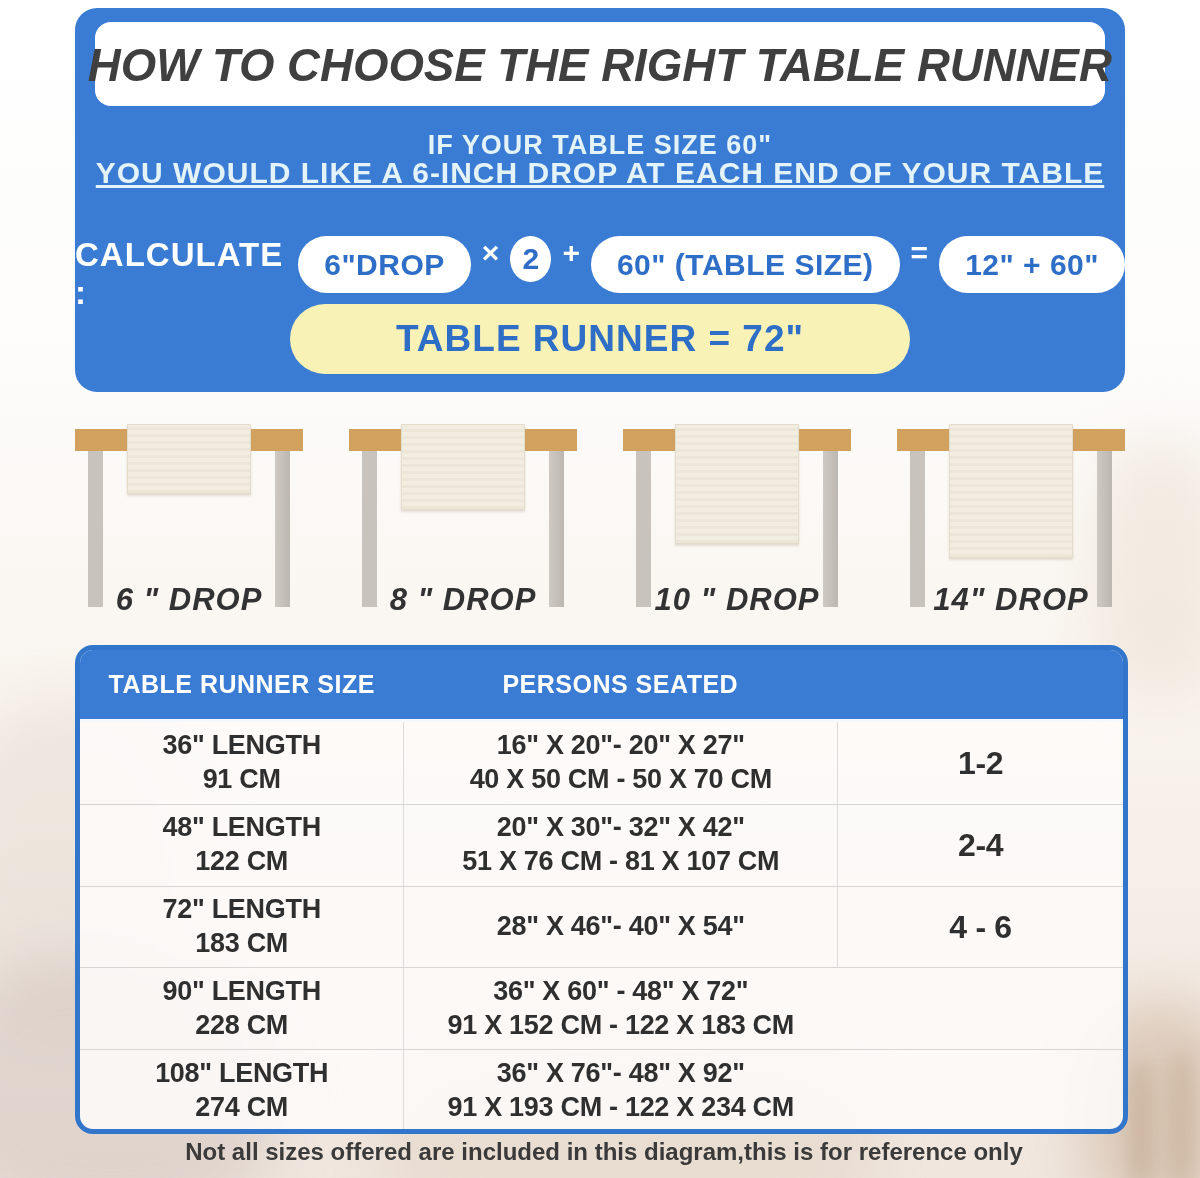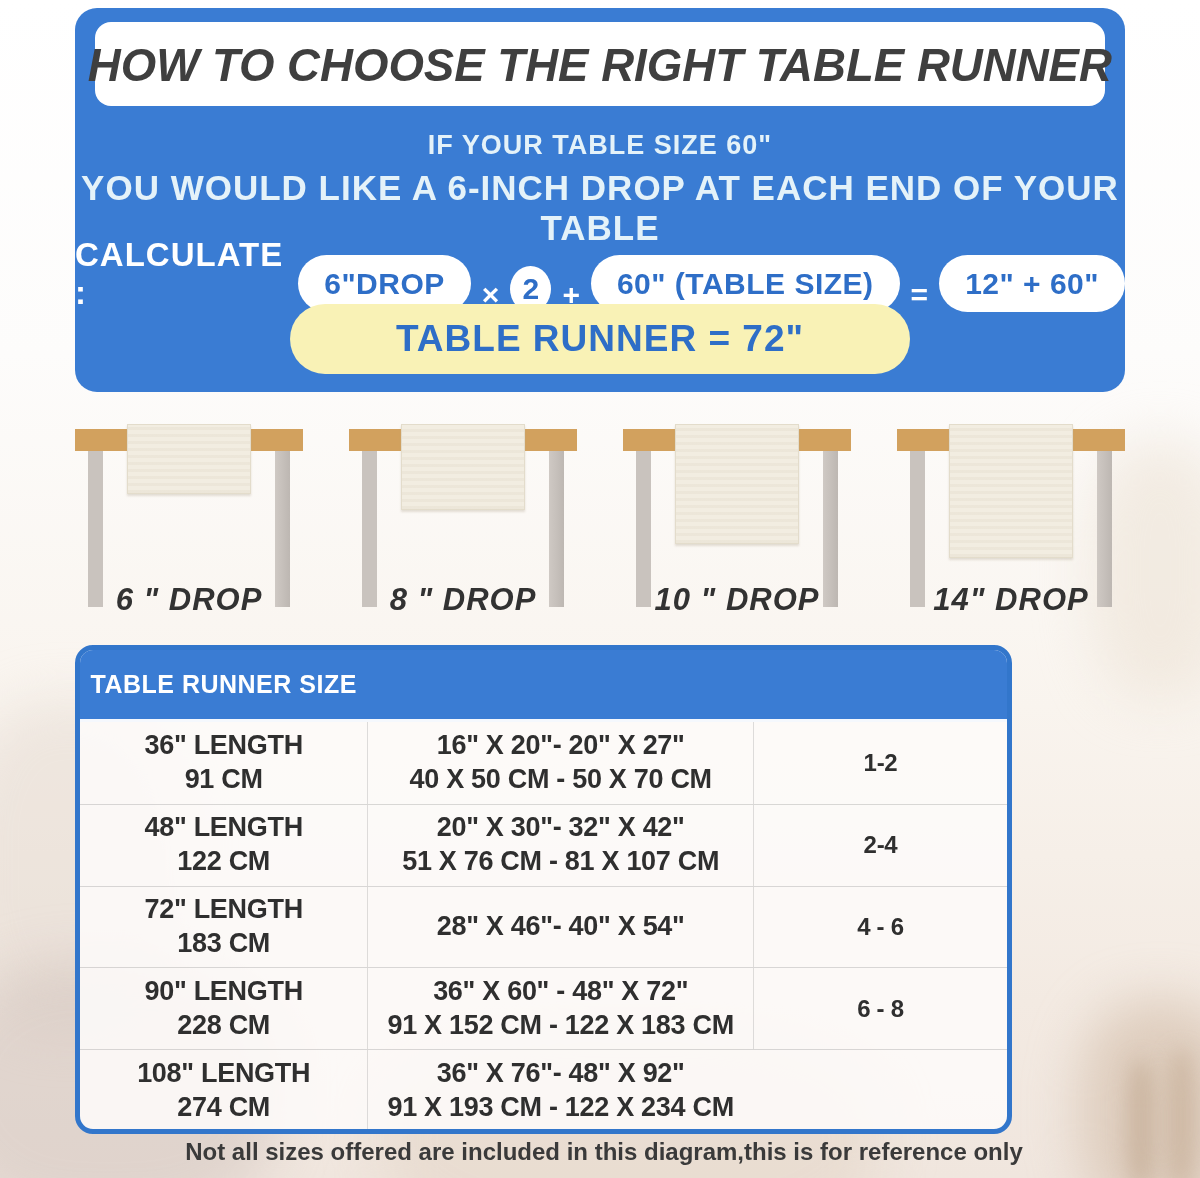--- a/index.html
+++ b/index.html
@@ -31,25 +31,25 @@
     background: #ffffff; border-radius: 16px;
     display: flex; align-items: center; justify-content: center;
   }
   .title-text {
     font-size: 47px; font-weight: bold; font-style: italic;
     color: #3F3F3F; letter-spacing: 0px; white-space: nowrap;
     transform: scaleX(0.97); transform-origin: center;
   }
   .subtitle { position: absolute; left: 0; width: 100%; text-align: center; color: #E4F2F9; font-weight: bold; }
   .sub1 { top: 122px; font-size: 27px; letter-spacing: 1px; }
-  .sub2 { top: 160px; font-size: 35px; letter-spacing: 1px; }
+  .sub2 { top: 148px; font-size: 30px; letter-spacing: 1px; text-decoration: underline; }
 
   .calc-row {
     position: absolute; top: 228px; left: 0; width: 100%;
-    display: flex; align-items: flex-end; justify-content: center; gap: 11px;
+    display: flex; align-items: flex-start; justify-content: center; gap: 11px;
   }
   .calc-label { color: #ffffff; font-size: 33px; font-weight: bold; letter-spacing: 1px; margin-right: 4px; }
   .pill {
     background: #ffffff; color: #2E6EC7; font-weight: bold; font-size: 30px;
     border-radius: 29px; height: 57px; display: inline-flex; align-items: center; justify-content: center;
     padding: 0 26px; letter-spacing: 0.5px; white-space: nowrap;
   }
   .op { color: #ffffff; font-size: 30px; font-weight: bold; }
   .circle {
     background: #ffffff; color: #2E6EC7; font-weight: bold; font-size: 30px;
@@ -85,21 +85,21 @@
     box-shadow: 0 2px 2px rgba(180,170,150,0.35);
   }
   .fig-label {
     position: absolute; left: 0; bottom: 6px; width: 100%;
     text-align: center; font-size: 31px; font-weight: bold; font-style: italic;
     color: #323232; letter-spacing: 1px; white-space: nowrap;
   }
 
   
   .size-panel {
-    position: absolute; left: 75px; top: 645px; width: 937px; height: 489px;
+    position: absolute; left: 75px; top: 645px; width: 1053px; height: 489px;
     border: 5px solid #3276CB; border-radius: 18px;
     background: rgba(253,251,249,0.88); overflow: hidden;
   }
   .thead {
     height: 72px; background: #3A7CD3; border-bottom: 3px solid rgba(255,255,255,0.95);
     display: grid; grid-template-columns: 31% 41.6% 27.4%;
   }
   .thead .hcell {
     display: flex; align-items: center; justify-content: center;
     color: #ffffff; font-size: 25px; font-weight: bold; letter-spacing: 0.5px;
@@ -108,21 +108,21 @@
   .trow {
     display: grid; grid-template-columns: 31% 41.6% 27.4%; height: 81.8px;
   }
   .trow + .trow { border-top: 1px solid rgba(150,150,150,0.35); }
   .tcell {
     display: flex; flex-direction: column; align-items: center; justify-content: center;
     color: #2F2F2F; font-weight: bold; font-size: 27px; line-height: 1.25;
     text-align: center; letter-spacing: -0.3px;
   }
   .tcell + .tcell { border-left: 1px solid rgba(150,150,150,0.3); }
-  .tcell.persons { font-size: 24px; }
+  .tcell.persons { font-size: 32px; }
 
   .note {
     position: absolute; left: 4px; top: 1138px; width: 100%;
     text-align: center; font-size: 24px; font-weight: bold; color: #3A3A3A;
   }
 </style>
 </head>
 <body>
 
 <div class="bg-blob blob-left-mid"></div>
@@ -183,20 +183,21 @@
       <div class="leg left"></div>
       <div class="leg right"></div>
       <div class="runner" style="height: 134px;"></div>
       <div class="fig-label">14" DROP</div>
     </div>
   </div>
 
 <div class="size-panel">
   <div class="thead">
     <div class="hcell">TABLE RUNNER SIZE</div>
+    <div class="hcell">PERSONS SEATED</div>
   </div>
   <div class="tbody">
       <div class="trow">
         <div class="tcell">
           <div>36" LENGTH</div>
           <div>91 CM</div>
         </div>
         <div class="tcell">
           <div>16" X 20"- 20" X 27"</div>
           <div>40 X 50 CM - 50 X 70 CM</div>
@@ -232,23 +233,20 @@
       </div>
       <div class="trow">
         <div class="tcell">
           <div>90" LENGTH</div>
           <div>228 CM</div>
         </div>
         <div class="tcell">
           <div>36" X 60" - 48" X 72"</div>
           <div>91 X 152 CM - 122 X 183 CM</div>
         </div>
-        <div class="tcell persons">
-          <div>6 - 8</div>
-        </div>
       </div>
       <div class="trow">
         <div class="tcell">
           <div>108" LENGTH</div>
           <div>274 CM</div>
         </div>
         <div class="tcell">
           <div>36" X 76"- 48" X 92"</div>
           <div>91 X 193 CM - 122 X 234 CM</div>
         </div>

